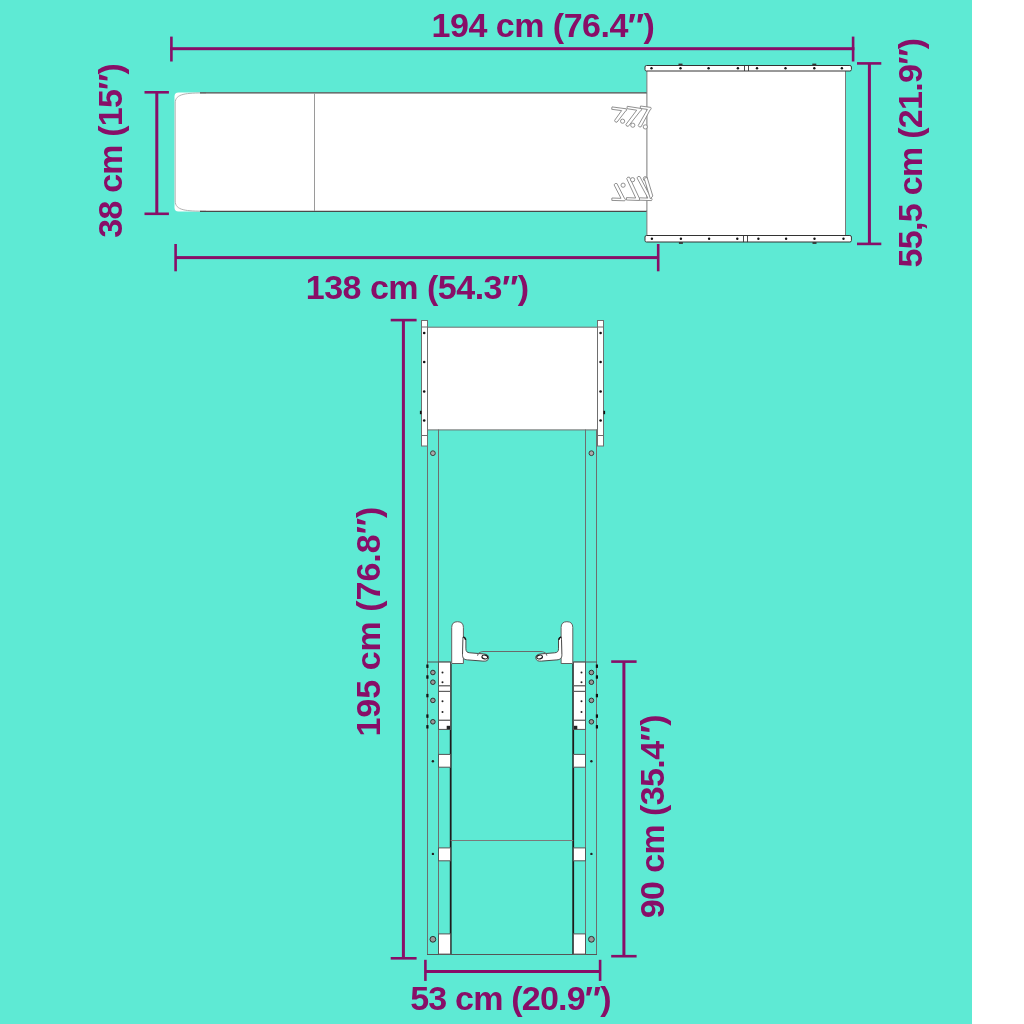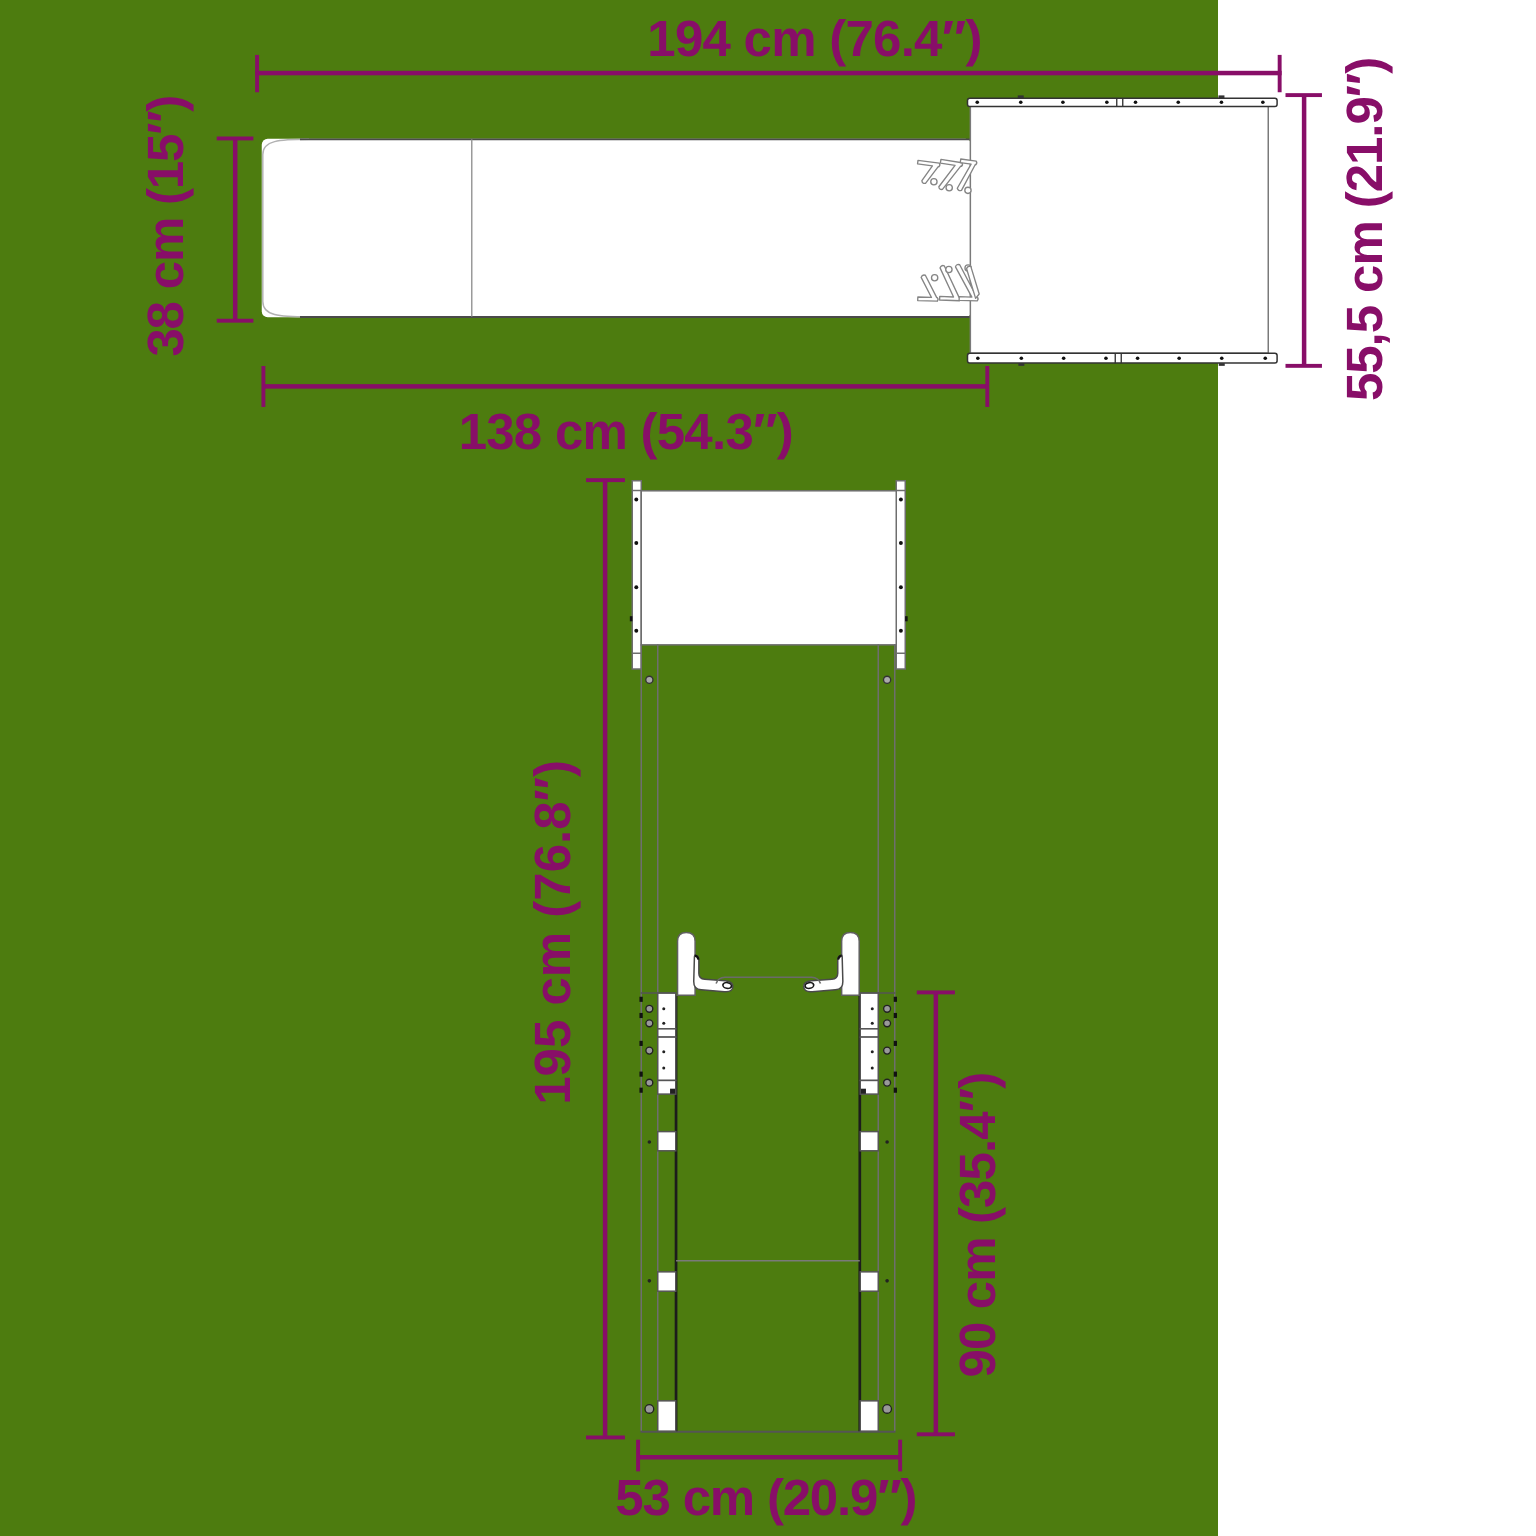--- a/index.html
+++ b/index.html
@@ -1,16 +1,16 @@
 <!DOCTYPE html>
 <html><head>
 <meta charset="utf-8">
 <style>
   html,body{margin:0;padding:0;background:#ffffff;}
-  .wrap{width:812px;height:1024px;position:relative;background:#4d7c0f;}
+  .wrap{width:972px;height:1024px;position:relative;background:#5eead4;}
   svg{display:block;}
   text{font-family:"Liberation Sans",sans-serif;font-weight:bold;fill:#880E68;}
 </style>
 </head>
 <body>
 <div class="wrap">
 <svg width="1024" height="1024" viewBox="0 0 1024 1024">
 
   <g id="topview-slide">
     <rect x="174.5" y="92.5" width="473" height="119" rx="4" fill="#ffffff" stroke="none"></rect>

